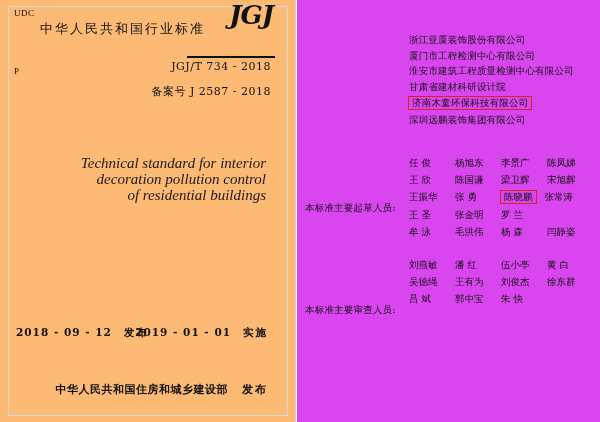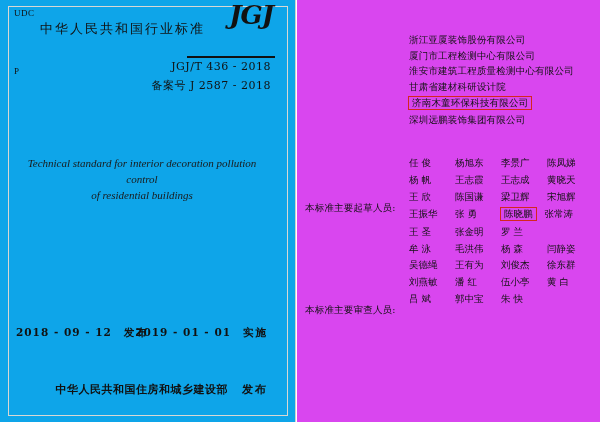--- a/index.html
+++ b/index.html
@@ -14,21 +14,21 @@
     background: #ffffff;
     font-family: "Liberation Serif", serif;
     color: #111;
     overflow: hidden;
   }
   
   #left-page {
     position: absolute;
     left: 0; top: 0;
     width: 296px; height: 422px;
-    background: #0ea5e9;
+    background: #fdba74;
     border-right: 1px solid #cfcfcf;
     box-sizing: border-box;
   }
   #left-inner {
     position: absolute;
     left: 8px; top: 6px;
     width: 280px; height: 410px;
     border: 1px solid #d8d8d4;
     box-sizing: border-box;
   }
@@ -68,38 +68,38 @@
     background: #111;
   }
   .code-line {
     position: absolute;
     right: 24px;
     font-size: 11px;
     letter-spacing: .5px;
     font-family: "DejaVu Serif", serif;
   }
   .code-line.c1 { top: 60px; }
-  .code-line.c2 { top: 78px; }
+  .code-line.c2 { top: 84px; }
 
   .title-cn {
     position: absolute;
     left: 16px; top: 128px;
     width: 250px;
     text-align: center;
     font-size: 15px;
     font-weight: bold;
     letter-spacing: 1px;
     font-family: "DejaVu Serif", serif;
   }
   .title-en {
     position: absolute;
     left: 18px; top: 155px;
     width: 248px;
-    text-align: center;
-    font-size: 11px;
+    text-align: right;
+    font-size: 15px;
     font-style: italic;
     line-height: 16px;
     font-family: "Liberation Serif", serif;
     color: #1a1a1a;
   }
   .dates-row {
     position: absolute;
     left: 16px; top: 326px;
     width: 252px;
     font-size: 10.5px;
@@ -191,21 +191,21 @@
     <div id="left-inner"></div>
 
     <div class="lbl-udc">UDC</div>
     <div class="lbl-p">P</div>
 
     <div class="std-line">中华人民共和国行业标准</div>
 
     <div class="jgj-logo">JGJ</div>
     <div class="jgj-underline"></div>
 
-    <div class="code-line c1">JGJ/T 436 - 2018</div>
+    <div class="code-line c1">JGJ/T 734 - 2018</div>
     <div class="code-line c2">备案号 J 2587 - 2018</div>
 
     <div class="title-en">
       <div>Technical standard for interior decoration pollution control</div>
       <div>of residential buildings</div>
     </div>
 
     <div class="dates-row">
       <div class="d-left">
         <span>2018 - 09 - 12</span><span class="word">发布</span>
@@ -226,28 +226,27 @@
         <div><span>厦门市工程检测中心有限公司</span></div>
         <div><span>淮安市建筑工程质量检测中心有限公司</span></div>
         <div><span>甘肃省建材科研设计院</span></div>
         <div><span class="boxed">济南木童环保科技有限公司</span></div>
         <div><span>深圳远鹏装饰集团有限公司</span></div>
       </div>
 
     <div class="sect sect-label-a">本标准主要起草人员:</div>
     <div class="names-a" id="drafters">
         <div class="nrow"><span class="n">任  俊</span><span class="n">杨旭东</span><span class="n">李景广</span><span class="n">陈凤娣</span></div>
-        <div class="nrow"><span class="n">杨  帆</span><span class="n">王志霞</span><span class="n">王志成</span><span class="n">黄晓天</span></div>
         <div class="nrow"><span class="n">王  欣</span><span class="n">陈国谦</span><span class="n">梁卫辉</span><span class="n">宋旭辉</span></div>
         <div class="nrow"><span class="n">王振华</span><span class="n">张  勇</span><span class="n boxedname boxed">陈晓鹏</span><span class="n">张常涛</span></div>
         <div class="nrow"><span class="n">王  圣</span><span class="n">张金明</span><span class="n">罗  兰</span></div>
         <div class="nrow"><span class="n">牟  泳</span><span class="n">毛洪伟</span><span class="n">杨  森</span><span class="n">闫静姿</span></div>
       </div>
 
     <div class="sect sect-label-b">本标准主要审查人员:</div>
     <div class="names-b" id="reviewers">
+        <div class="nrow"><span class="n">刘燕敏</span><span class="n">潘  红</span><span class="n">伍小亭</span><span class="n">黄  白</span></div>
         <div class="nrow"><span class="n">吴德绳</span><span class="n">王有为</span><span class="n">刘俊杰</span><span class="n">徐东群</span></div>
-        <div class="nrow"><span class="n">刘燕敏</span><span class="n">潘  红</span><span class="n">伍小亭</span><span class="n">黄  白</span></div>
         <div class="nrow"><span class="n">吕  斌</span><span class="n">郭中宝</span><span class="n">朱  快</span></div>
       </div>
   </div>
 
 </div>
 
 </body></html>

